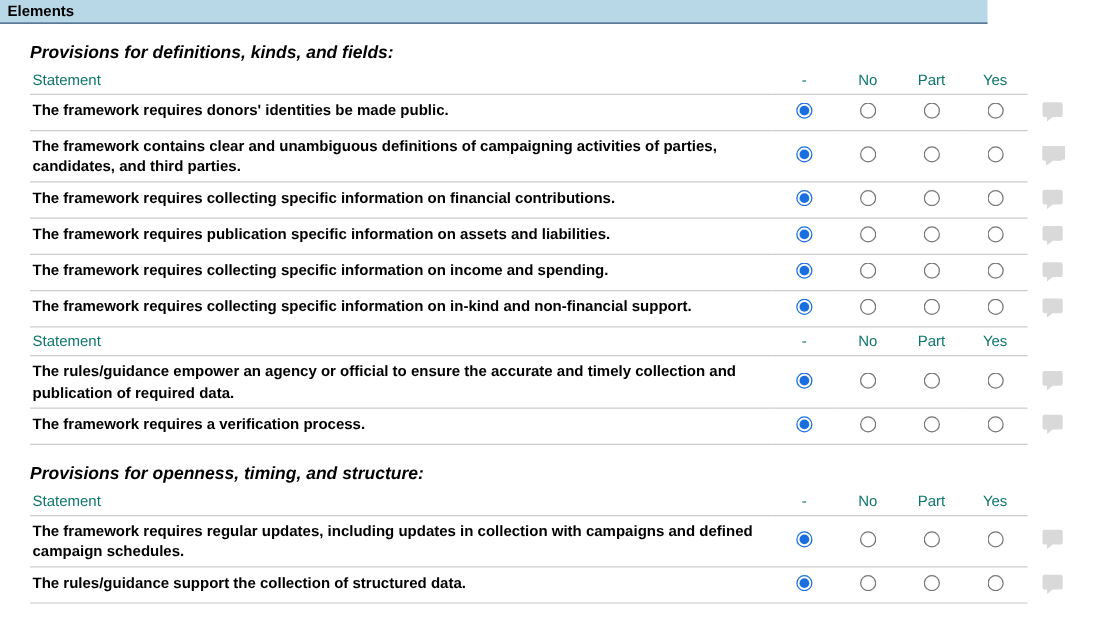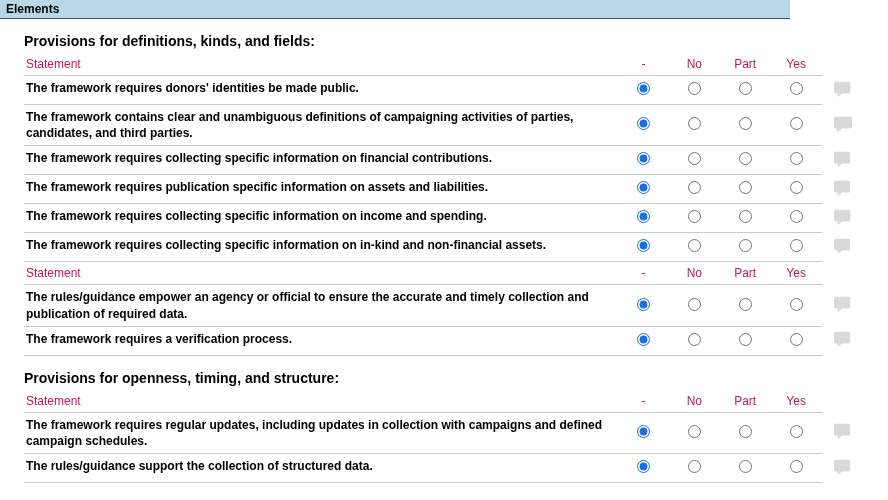--- a/index.html
+++ b/index.html
@@ -19,36 +19,37 @@
     font-size: 12px;
     color: #000;
     width: 790px;
     border-bottom: 1px solid #357;
   }
   .content {
     padding: 0 0 0 24px;
   }
   .section-heading {
     font-weight: bold;
+    font-style: italic;
     font-size: 14px;
     margin: 14px 0 4px 0;
   }
   table.grid {
     border-collapse: collapse;
     width: 840px;
   }
   table.grid th, table.grid td {
     border-bottom: 1px solid #ccc;
     padding: 4px 2px;
     vertical-align: top;
     text-align: left;
   }
   table.grid th {
     font-weight: normal;
-    color: #be185d;
+    color: #0f766e;
   }
   .col-statement { width: 560px; }
   .col-opt { width: 48px; text-align: center; }
   .col-icon { width: 40px; text-align: center; border-bottom: none !important; }
   table.grid th.col-opt { text-align: center; }
   table.grid td.col-opt { text-align: center; vertical-align: middle; }
   table.grid td.col-icon { text-align: center; vertical-align: middle; }
   .stmt {
     font-weight: bold;
     font-size: 12px;
@@ -130,21 +131,21 @@
       <td class="col-statement"><span class="stmt">The framework requires collecting specific information on income and spending.</span></td>
       <td class="col-opt"><input type="radio" name="s0r4" checked="" style=""></td>
       <td class="col-opt"><input type="radio" name="s0r4" style=""></td>
       <td class="col-opt"><input type="radio" name="s0r4" style=""></td>
       <td class="col-opt"><input type="radio" name="s0r4" style=""></td>
       <td class="col-icon"><span class="comment-icon"><svg viewBox="0 0 24 20">
                 <path d="M4 2 C4 2 2 2 2 4 v9 c0 2 2 2 2 2 h2 v4 l5-4 h7 c2 0 2-2 2-2 V4 c0-2-2-2-2-2 z"></path>
               </svg></span></td>
     </tr>
     <tr>
-      <td class="col-statement"><span class="stmt">The framework requires collecting specific information on in-kind and non-financial assets.</span></td>
+      <td class="col-statement"><span class="stmt">The framework requires collecting specific information on in-kind and non-financial support.</span></td>
       <td class="col-opt"><input type="radio" name="s0r5" checked="" style=""></td>
       <td class="col-opt"><input type="radio" name="s0r5" style=""></td>
       <td class="col-opt"><input type="radio" name="s0r5" style=""></td>
       <td class="col-opt"><input type="radio" name="s0r5" style=""></td>
       <td class="col-icon"><span class="comment-icon"><svg viewBox="0 0 24 20">
                 <path d="M4 2 C4 2 2 2 2 4 v9 c0 2 2 2 2 2 h2 v4 l5-4 h7 c2 0 2-2 2-2 V4 c0-2-2-2-2-2 z"></path>
               </svg></span></td>
     </tr>
   </tbody>
     </table>

